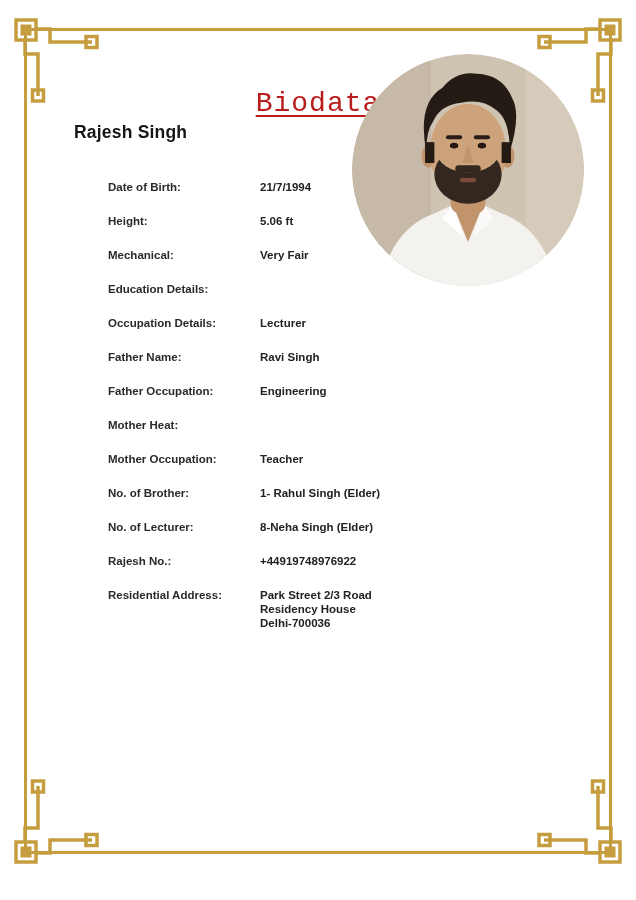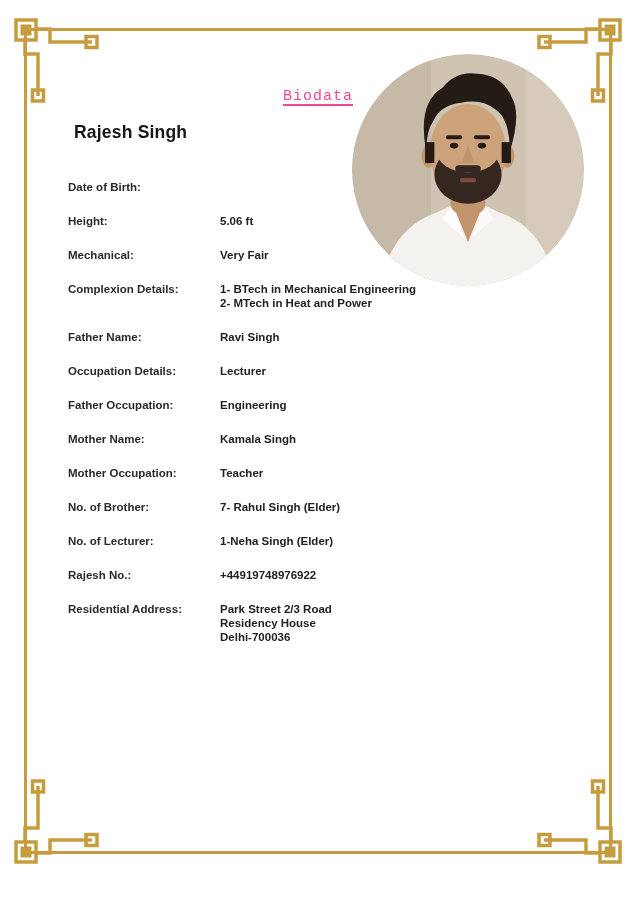--- a/index.html
+++ b/index.html
@@ -26,22 +26,22 @@
   .corner.tl { left: 12px;  top: 16px; }
   .corner.tr { right: 12px; top: 16px; transform: scaleX(-1); }
   .corner.bl { left: 12px;  bottom: 34px; transform: scaleY(-1); }
   .corner.br { right: 12px; bottom: 34px; transform: scale(-1,-1); }
 
   
   .title {
     position: absolute; left: 0; right: 0; top: 88px;
     text-align: center;
     font-family: "Liberation Mono", "DejaVu Sans Mono", monospace;
-    font-size: 15px; font-weight: 500; letter-spacing: 1px;
-    color: #ec4899;
+    font-size: 28px; font-weight: 500; letter-spacing: 1px;
+    color: #b91c1c;
     text-decoration: underline;
     text-underline-offset: 4px;
     text-decoration-thickness: 1.5px;
   }
   .person-name {
     position: absolute; left: 74px; top: 122px;
     font-size: 17.5px; font-weight: 700; color: #161616;
     letter-spacing: 0.2px;
     text-align: center;
   }
@@ -51,21 +51,21 @@
     position: absolute; left: 352px; top: 54px;
     width: 232px; height: 232px; border-radius: 50%;
     overflow: hidden;
   }
   .photo svg { width: 100%; height: 100%; display: block; }
 
   
   .fields {
     position: absolute; left: 68px; top: 180px; width: 400px;
   }
-  .row { display: flex; margin-bottom: 20px; }
+  .row { display: flex; margin-bottom: 20px; margin-left: 40px; }
   .label {
     width: 152px; flex: 0 0 152px;
     font-size: 11.5px; font-weight: 700; color: #2a2a2a;
     line-height: 14px;
   }
   .value {
     flex: 1;
     font-size: 11.5px; font-weight: 700; color: #222222;
     line-height: 14px;
     white-space: pre-line;
@@ -155,61 +155,59 @@
         <path d="M64 84 Q56 42 78 29 Q90 14 108 17 Q130 18 138 38 Q146 52 136 84 Q136 56 124 48 Q112 38 94 42 Q76 44 70 58 Q64 66 64 84 Z" fill="#241b14"></path>
         <rect x="63" y="76" width="8" height="18" fill="#241b14"></rect>
         <rect x="129" y="76" width="8" height="18" fill="#241b14"></rect>
       </g>
     </svg>
   </div>
 
   <div class="fields">
     <div class="row">
       <div class="label">Date of Birth:</div>
+      <div class="value">21/7/1994</div>
     </div>
     <div class="row">
       <div class="label">Height:</div>
       <div class="value">5.06 ft</div>
     </div>
     <div class="row">
       <div class="label">Mechanical:</div>
       <div class="value">Very Fair</div>
     </div>
     <div class="row">
-      <div class="label">Complexion Details:</div>
-      <div class="value">1- BTech in Mechanical Engineering
-2- MTech in Heat and Power</div>
+      <div class="label">Education Details:</div>
+    </div>
+    <div class="row">
+      <div class="label">Occupation Details:</div>
+      <div class="value">Lecturer</div>
     </div>
     <div class="row">
       <div class="label">Father Name:</div>
       <div class="value">Ravi Singh</div>
     </div>
     <div class="row">
-      <div class="label">Occupation Details:</div>
-      <div class="value">Lecturer</div>
-    </div>
-    <div class="row">
       <div class="label">Father Occupation:</div>
       <div class="value">Engineering</div>
     </div>
     <div class="row">
-      <div class="label">Mother Name:</div>
-      <div class="value">Kamala Singh</div>
+      <div class="label">Mother Heat:</div>
     </div>
     <div class="row">
       <div class="label">Mother Occupation:</div>
       <div class="value">Teacher</div>
     </div>
     <div class="row">
       <div class="label">No. of Brother:</div>
-      <div class="value">7- Rahul Singh (Elder)</div>
+      <div class="value">1- Rahul Singh (Elder)</div>
     </div>
     <div class="row">
       <div class="label">No. of Lecturer:</div>
-      <div class="value">1-Neha Singh (Elder)</div>
+      <div class="value">8-Neha Singh (Elder)</div>
     </div>
     <div class="row">
       <div class="label">Rajesh No.:</div>
       <div class="value">+44919748976922</div>
     </div>
     <div class="row">
       <div class="label">Residential Address:</div>
       <div class="value">Park Street 2/3 Road
 Residency House
 Delhi-700036</div>

